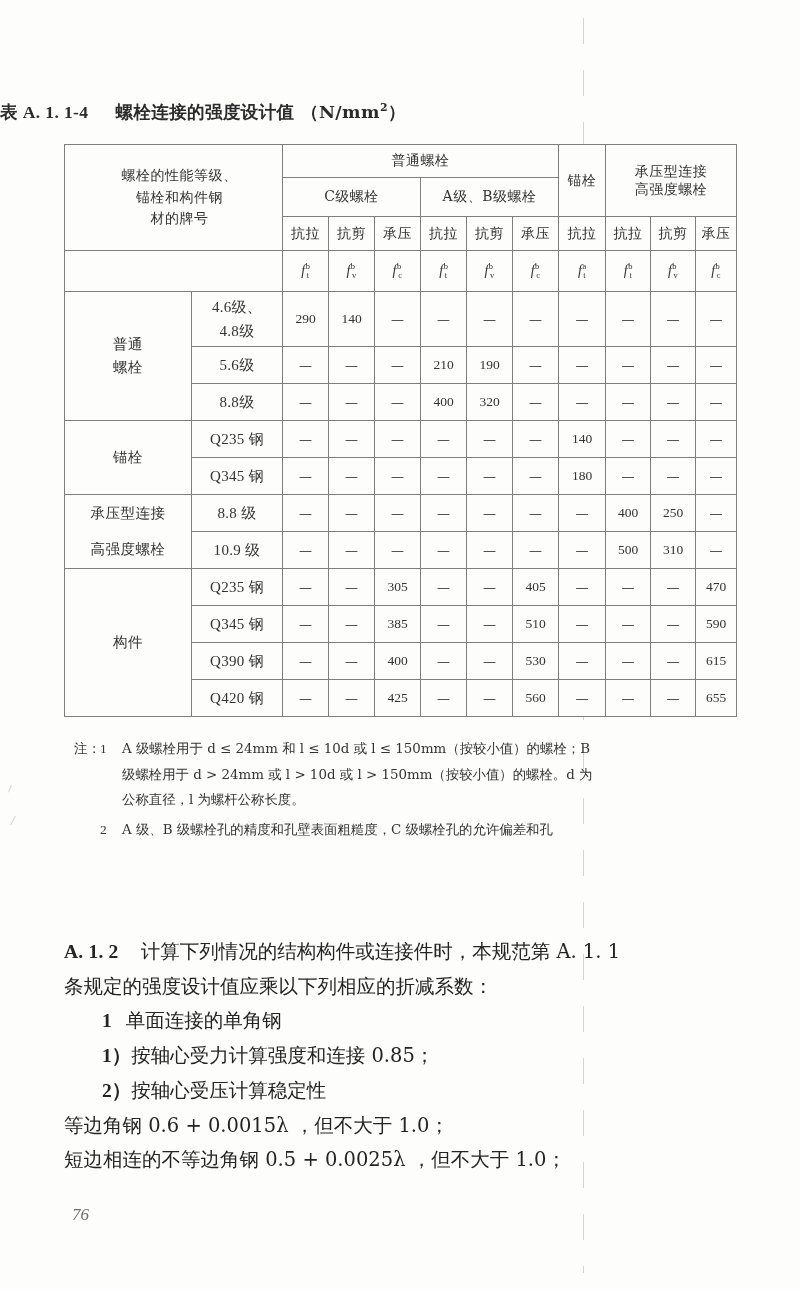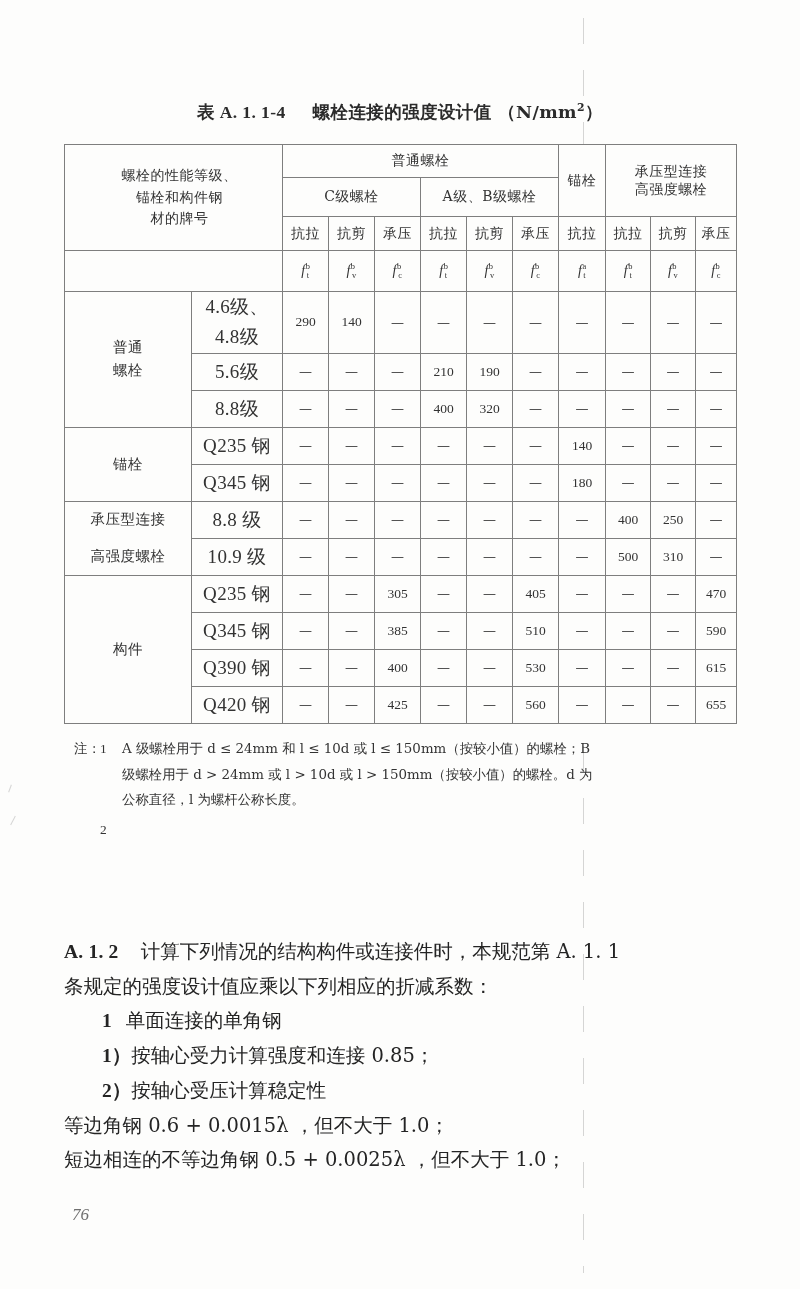--- a/index.html
+++ b/index.html
@@ -45,21 +45,20 @@
   }
   .edge-tick.t1 { left: 8px;  top: 820px; width: 10px; height: 1px; transform: rotate(-62deg); }
   .edge-tick.t2 { left: 6px;  top: 788px; width: 8px;  height: 1px; transform: rotate(-70deg); }
 
   
   .table-title {
     position: absolute;
     left: 0;
     right: 0;
     top: 100px;
-    text-align: center;
     font-size: 17.5px;
     font-weight: bold;
     letter-spacing: 0.4px;
     font-family: "DejaVu Serif", "Liberation Serif", serif;
   }
   .table-title .tnum { font-family: "Liberation Serif", serif; }
   .table-title .gap { display: inline-block; width: 14px; }
   sup.sq { font-size: 0.62em; vertical-align: super; }
 
   
@@ -107,21 +106,21 @@
   .sym sup { vertical-align: super; }
   .sym sub { vertical-align: sub; margin-left: -0.42em; }
 
   .grp-label {
     font-size: 14.5px;
     line-height: 1.6;
     letter-spacing: 0.5px;
   }
   .grade {
     font-family: "Liberation Serif", serif;
-    font-size: 19px;
+    font-size: 15px;
     line-height: 1.6;
     letter-spacing: 0.3px;
   }
   .val {
     font-family: "Liberation Serif", serif;
     font-size: 13.5px;
     color: #3a3a3a;
   }
   .dash { color: #7d7d7d; font-size: 13px; }
 
@@ -414,20 +413,21 @@
         <span class="ln">A 级螺栓用于 d ≤ 24mm 和 l ≤ 10d 或 l ≤ 150mm（按较小值）的螺栓；B</span>
         <span class="ln">级螺栓用于 d &gt; 24mm 或 l &gt; 10d 或 l &gt; 150mm（按较小值）的螺栓。d 为</span>
         <span class="ln">公称直径，l 为螺杆公称长度。</span>
       </div>
     </div>
 
     <div class="note-row" style="margin-top:4px">
       <div class="note-lead"></div>
       <div class="note-num">2</div>
       <div class="note-body">
+        <span class="ln">A 级、B 级螺栓孔的精度和孔壁表面粗糙度，C 级螺栓孔的允许偏差和孔</span>
       </div>
     </div>
   </div>
 
   <div class="body-text">
     <div class="p-just">
       <span class="clause-head">A. 1. 2</span>
       <span style="display:inline-block;width:16px"></span><span>计算下列情况的结构构件或连接件时，本规范第 A. 1. 1</span>
     </div>
     <div>条规定的强度设计值应乘以下列相应的折减系数：</div>

